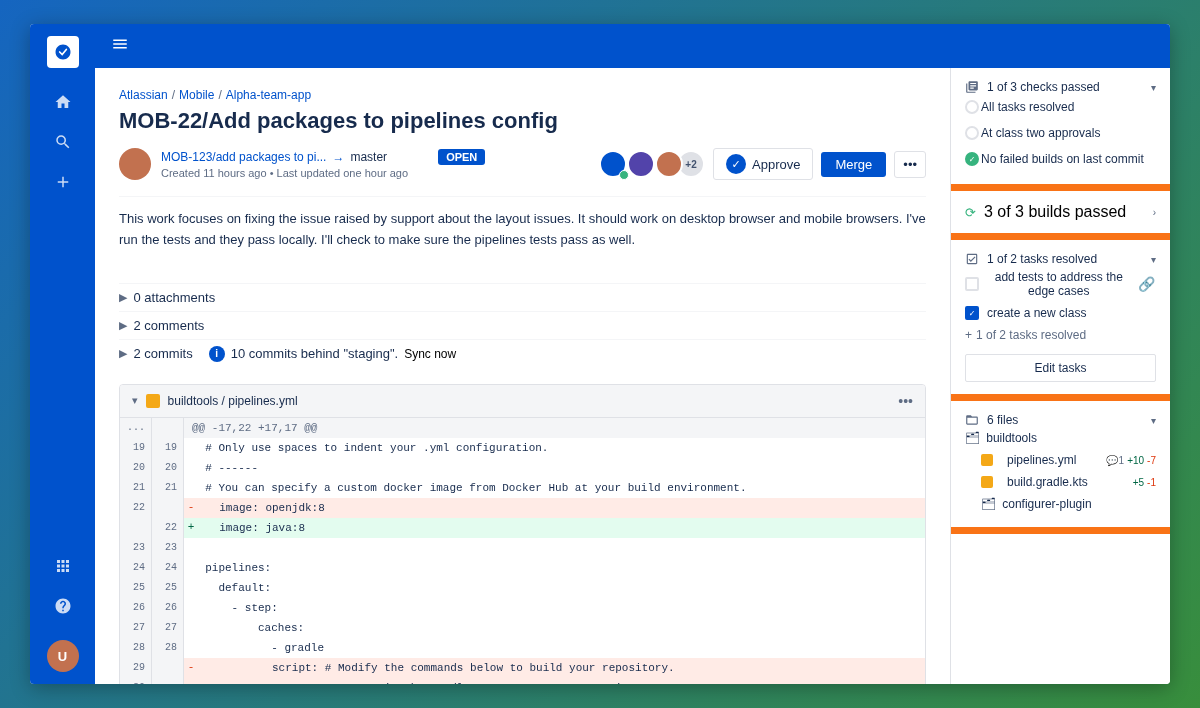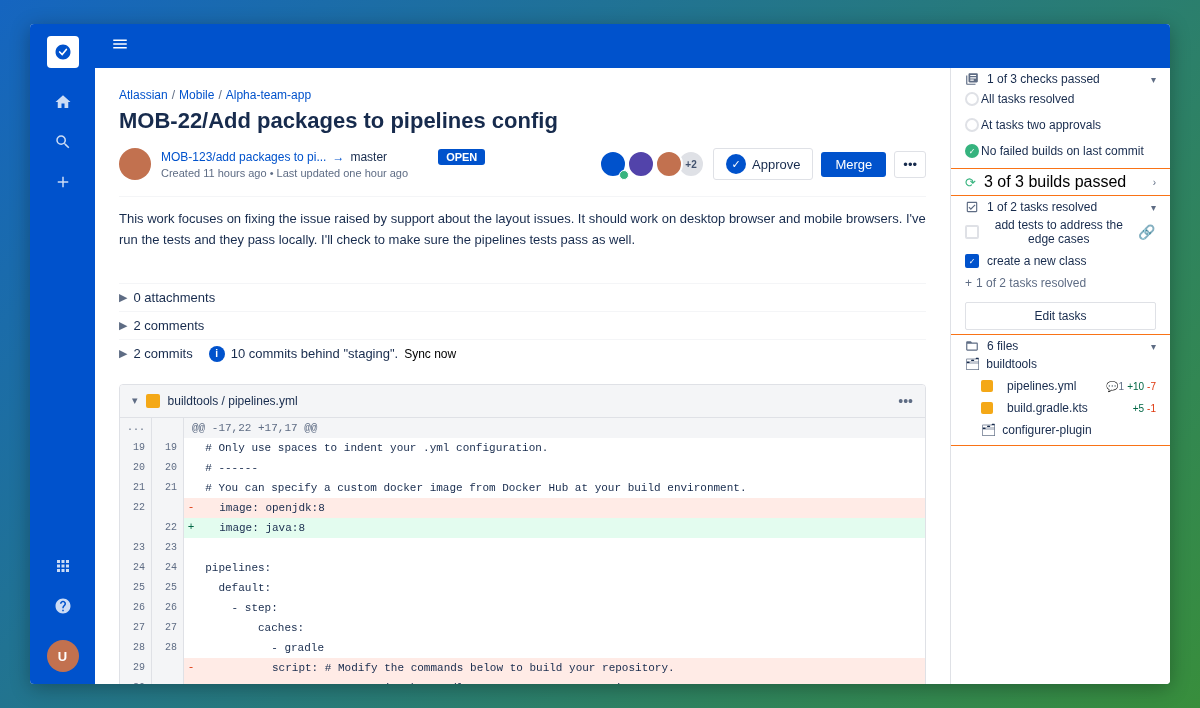--- a/index.html
+++ b/index.html
@@ -348,22 +348,22 @@
     .diff-line.added .diff-sign { color: #006644; background: #e3fcef; }
     
     .pr-sidebar {
       width: 220px;
       background: #fff;
       border-left: 1px solid #dfe1e6;
       overflow-y: auto;
       padding: 0;
     }
     .sidebar-section {
-      border-bottom: 1px solid #f97316;
-      padding: 4px 14px;
+      border-bottom: 7px solid #f97316;
+      padding: 12px 14px;
     }
     .sidebar-section-header {
       display: flex;
       align-items: center;
       justify-content: space-between;
       cursor: pointer;
     }
     .sidebar-section-title {
       display: flex;
       align-items: center;
@@ -762,21 +762,21 @@
               <span>1 of 3 checks passed</span>
             </div>
             <span class="sidebar-chevron">▾</span>
           </div>
           <div class="check-item">
             <div class="check-dot"></div>
             <span>All tasks resolved</span>
           </div>
           <div class="check-item">
             <div class="check-dot"></div>
-            <span>At tasks two approvals</span>
+            <span>At class two approvals</span>
           </div>
           <div class="check-item">
             <div class="check-dot green">✓</div>
             <span>No failed builds on last commit</span>
           </div>
         </div>
 
         <div class="sidebar-section">
           <div class="sidebar-section-header">
             <div class="builds-left">

